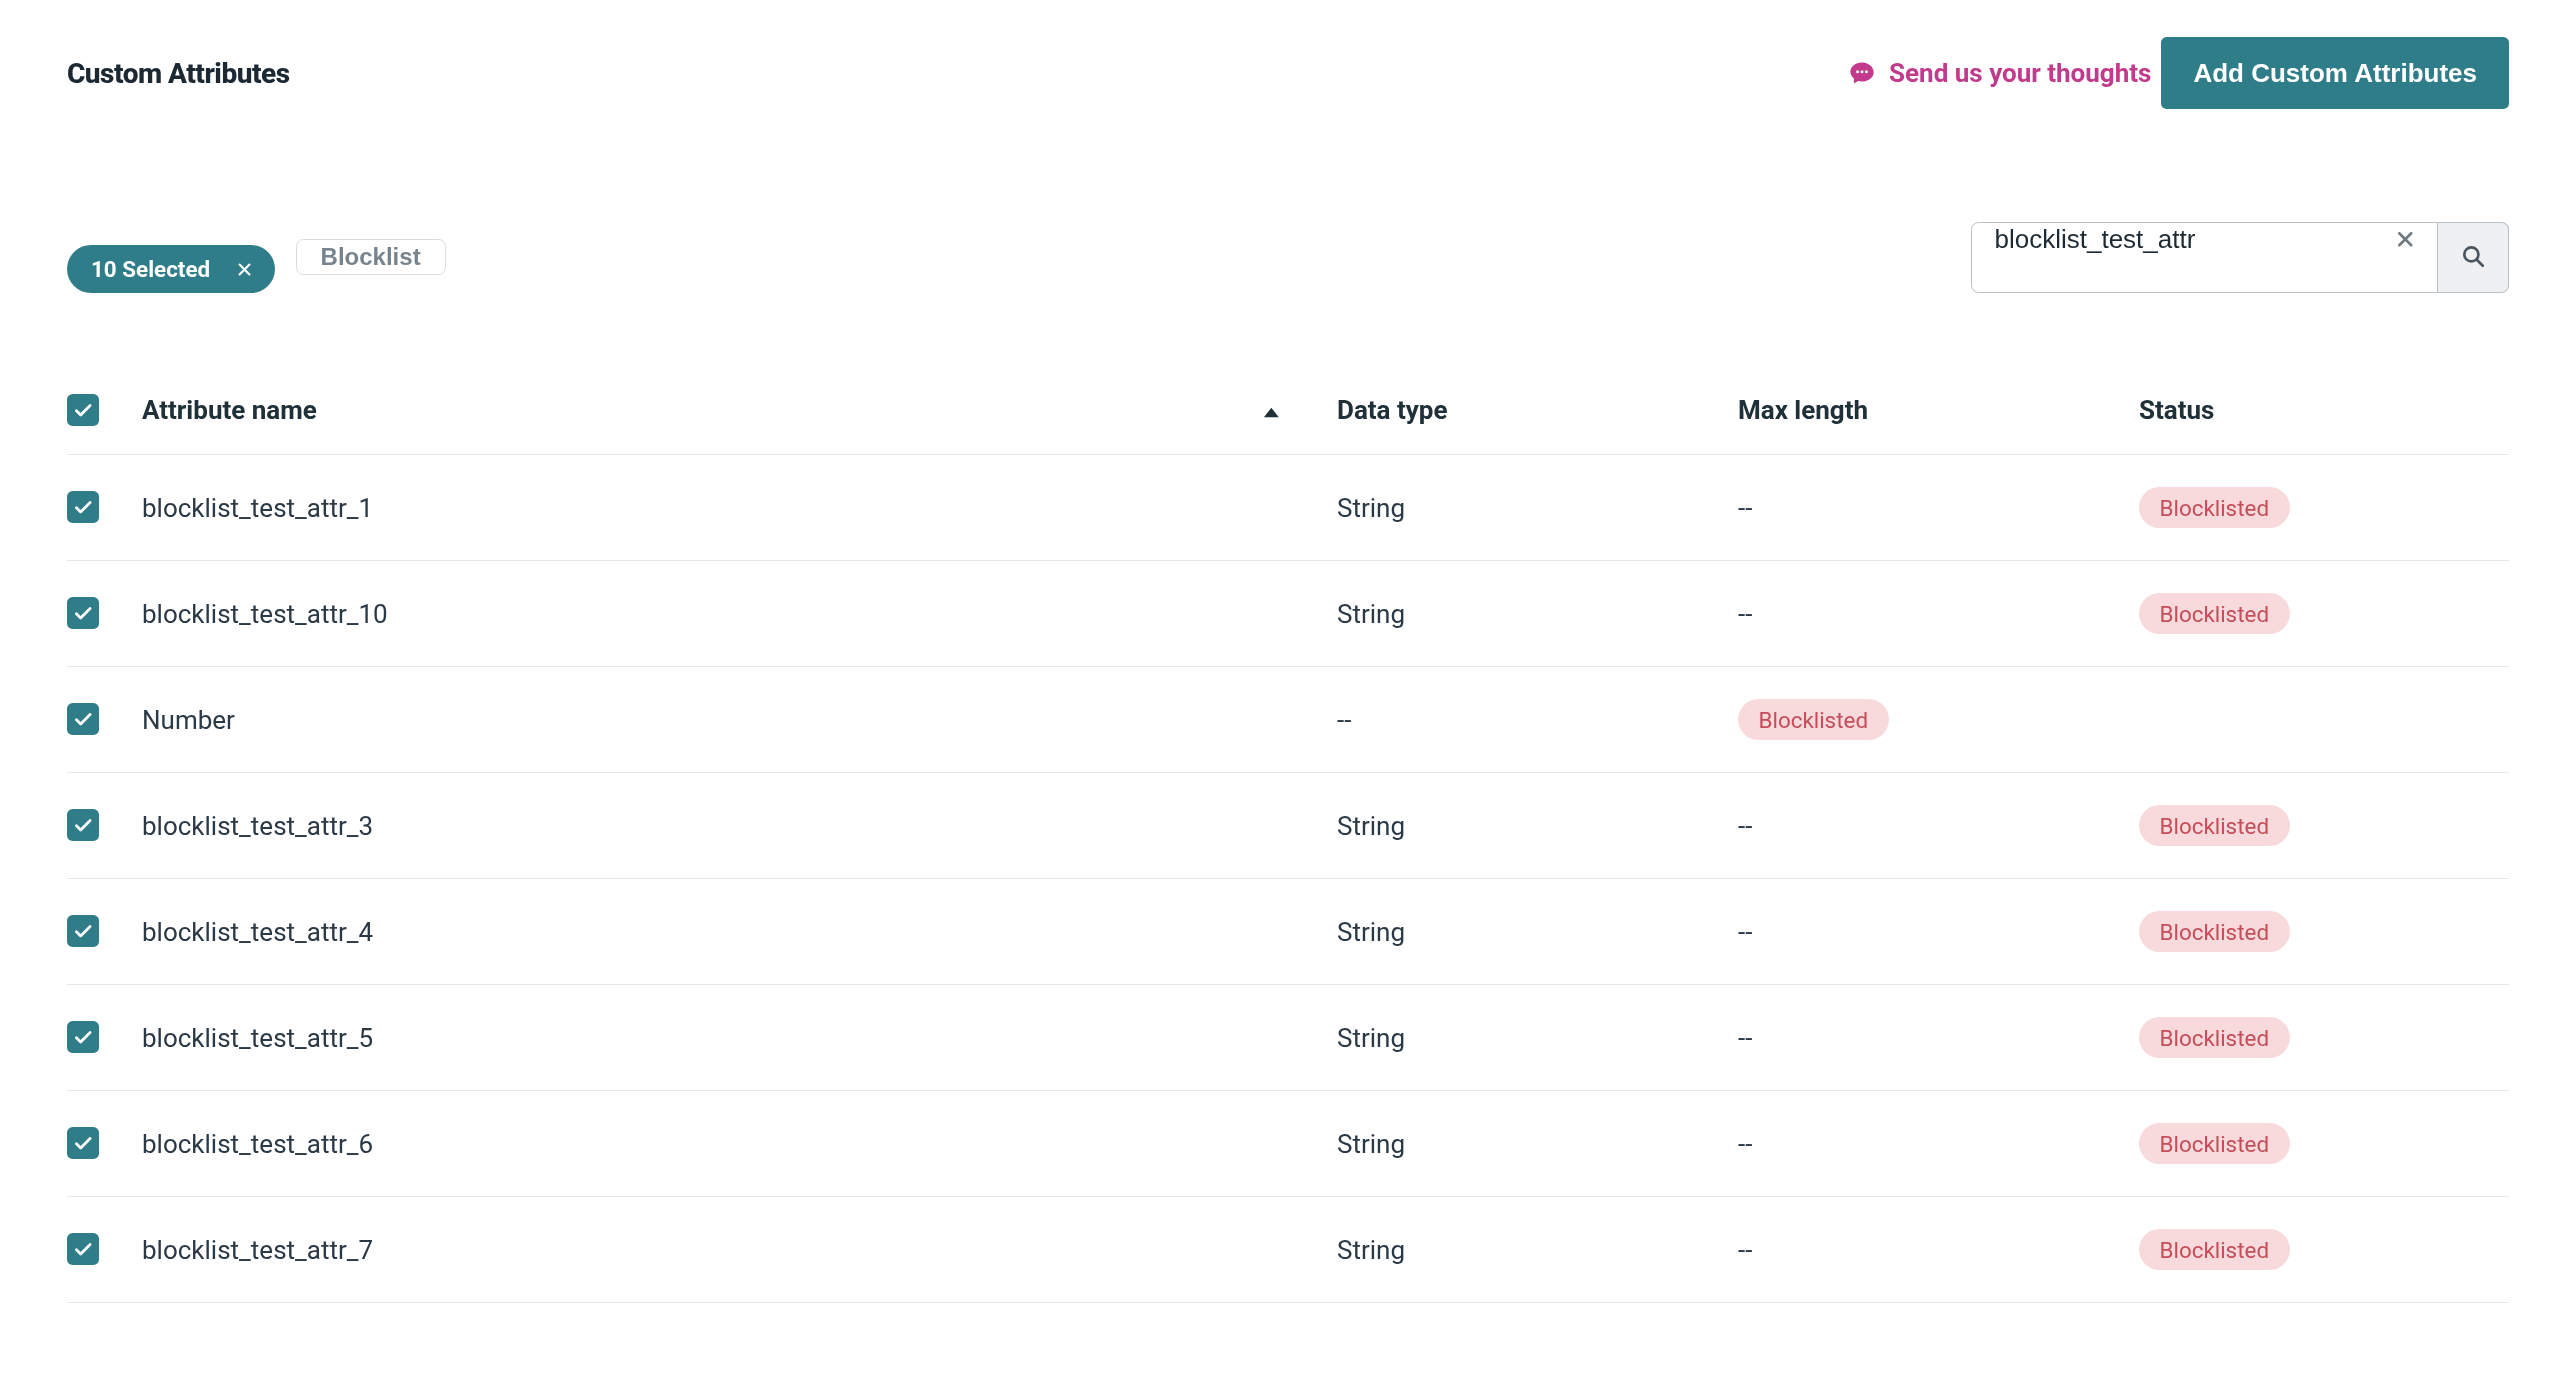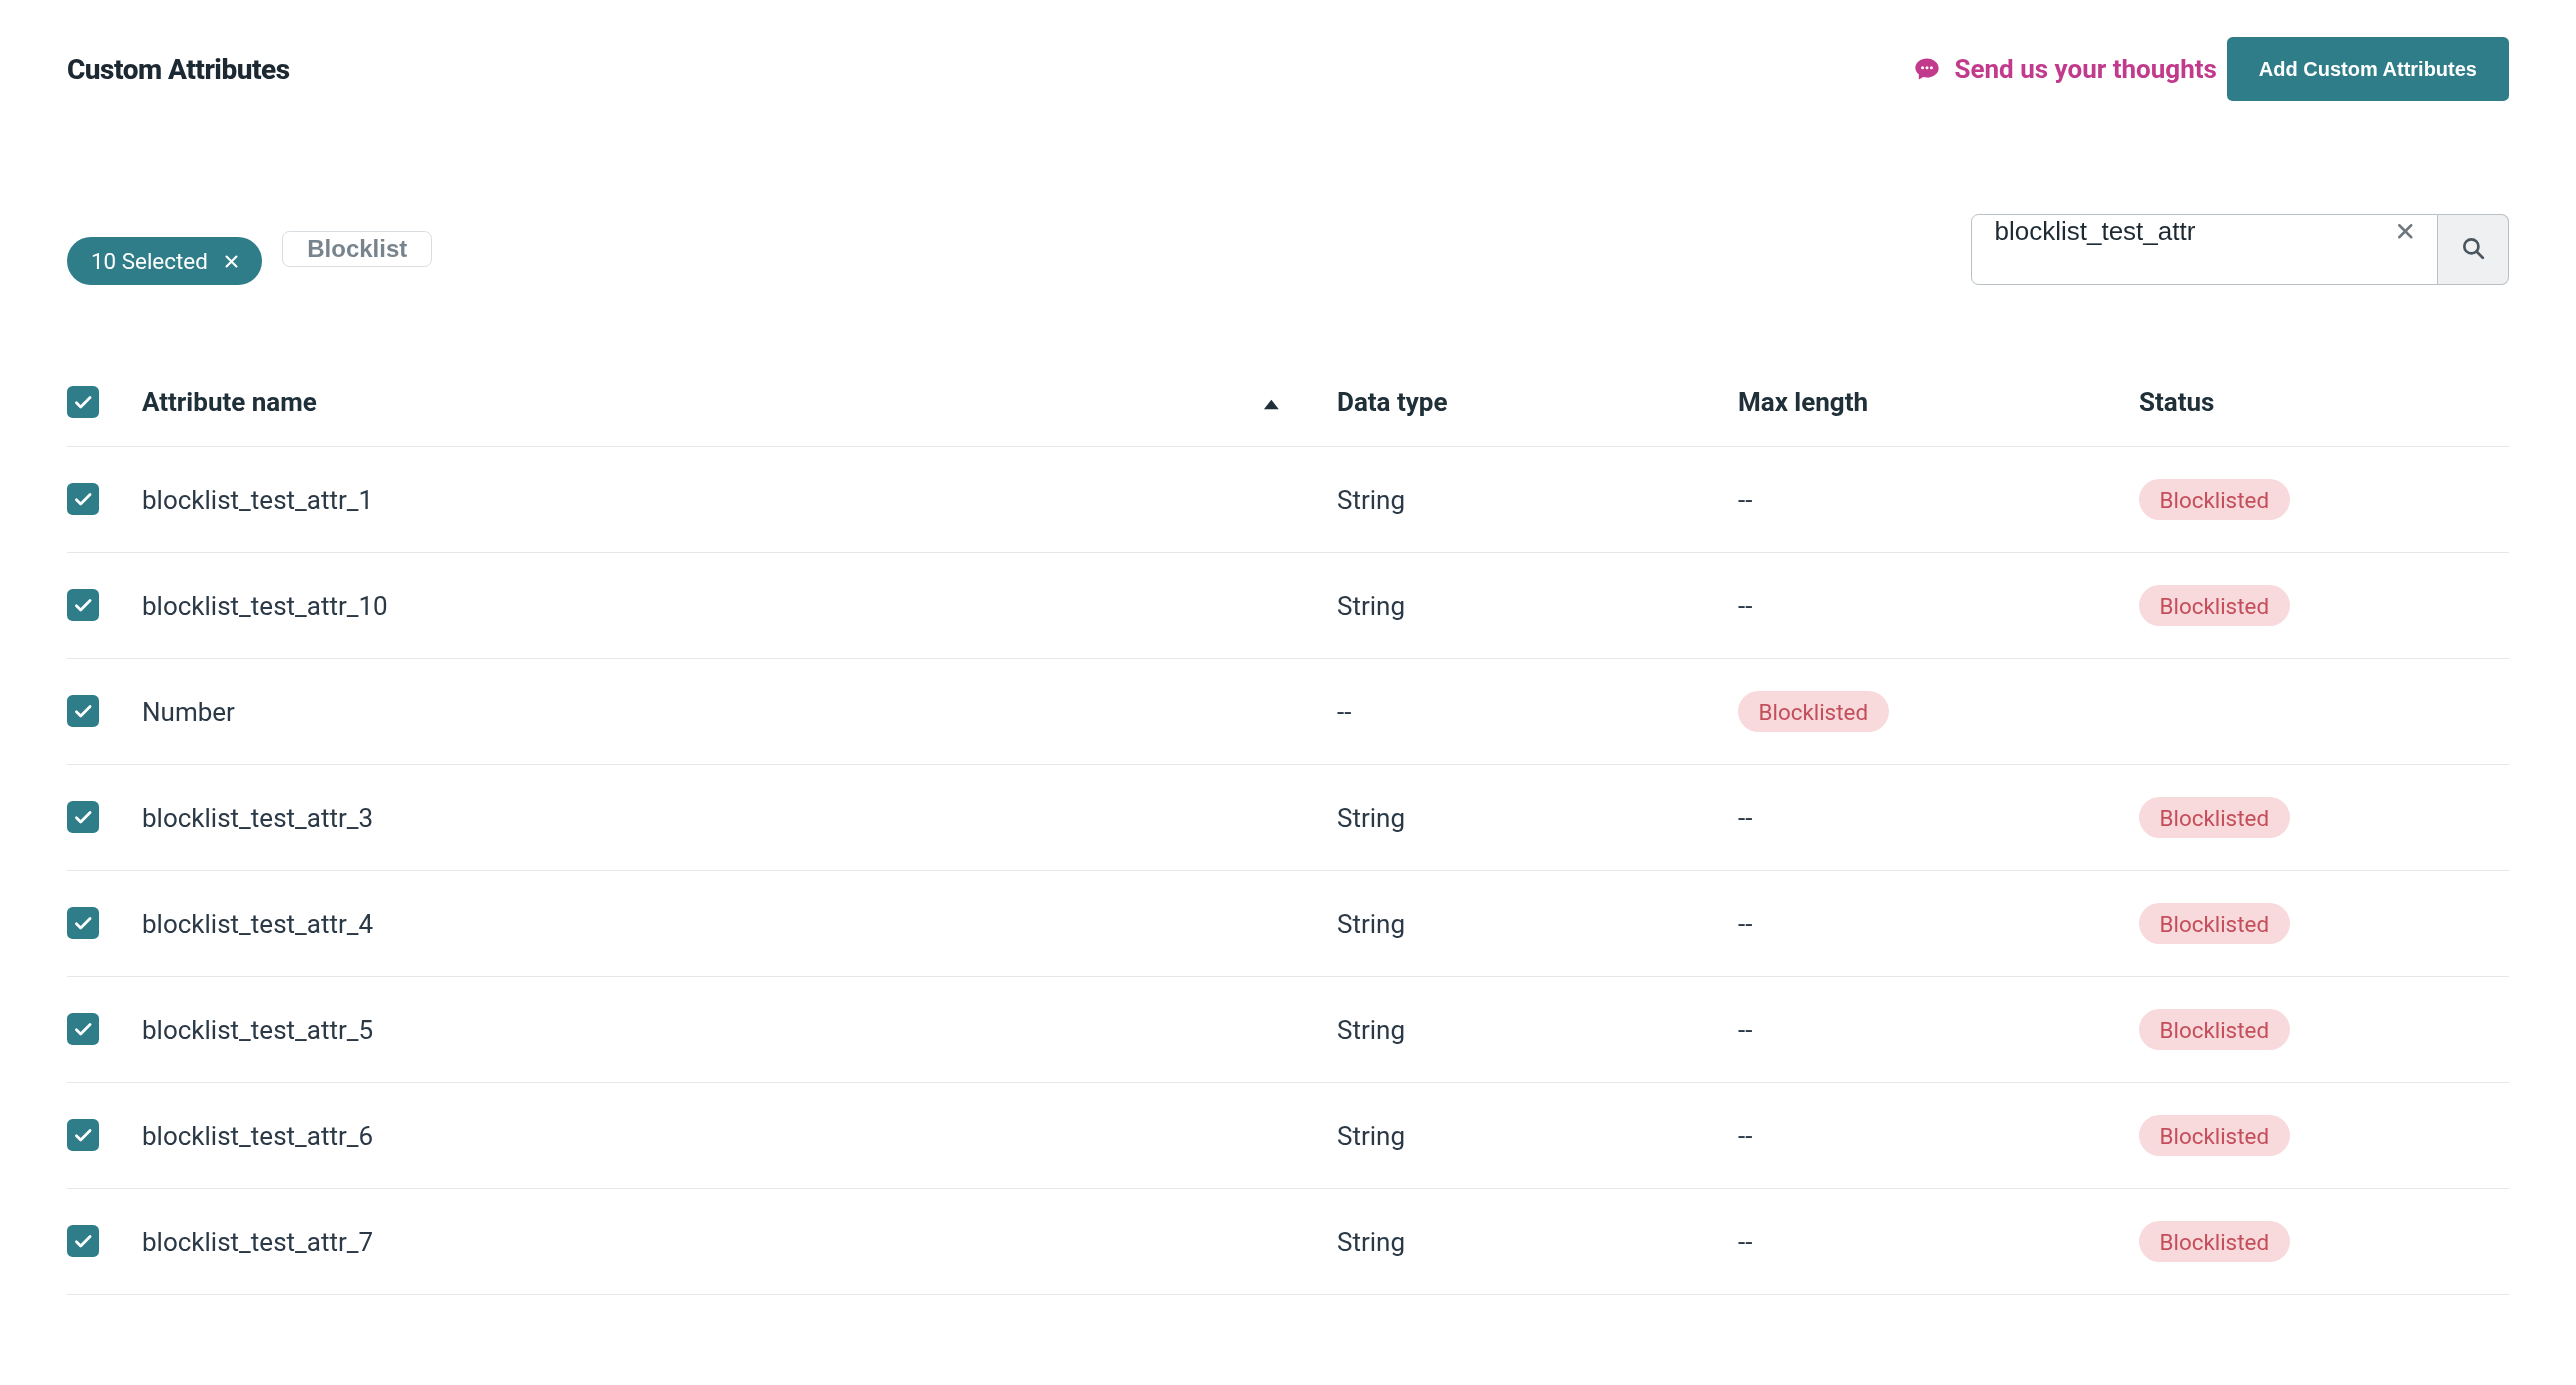--- a/index.html
+++ b/index.html
@@ -57,21 +57,21 @@
     font-weight: 700;
     font-size: 26px;
     cursor: pointer;
     text-decoration: none;
   }
   .feedback-link svg { display: block; }
   .primary-btn {
     background: var(--teal);
     color: #ffffff;
     font-weight: 700;
-    font-size: 20px;
+    font-size: 26px;
     border: none;
     border-radius: 5.6px;
     padding: 20.5px 32px;
     cursor: pointer;
   }
 
   
   .toolbar {
     display: flex;
     align-items: center;
@@ -79,24 +79,24 @@
     margin-bottom: 82px;
   }
   .filters {
     display: flex;
     align-items: center;
     gap: 20.5px;
   }
   .pill {
     display: inline-flex;
     align-items: center;
-    gap: 13px;
+    gap: 24px;
     background: var(--teal);
     color: #ffffff;
-    font-weight: 400;
+    font-weight: 700;
     font-size: 22.4px;
     border-radius: 932px;
     padding: 11.2px 20.5px 11.2px 24px;
     margin-top: 24px;
   }
   .pill .x {
     display: inline-flex;
     align-items: center;
     justify-content: center;
     width: 20.5px; height: 20.5px;

